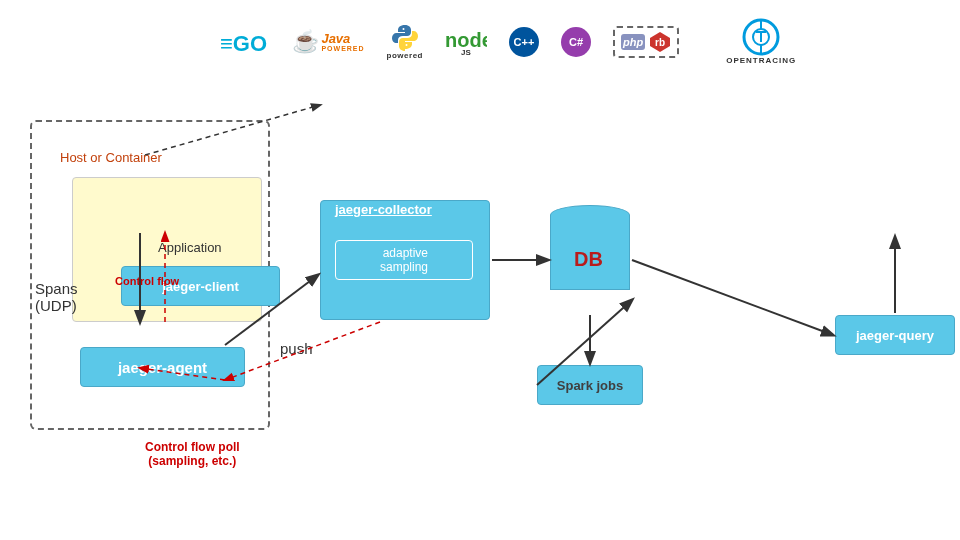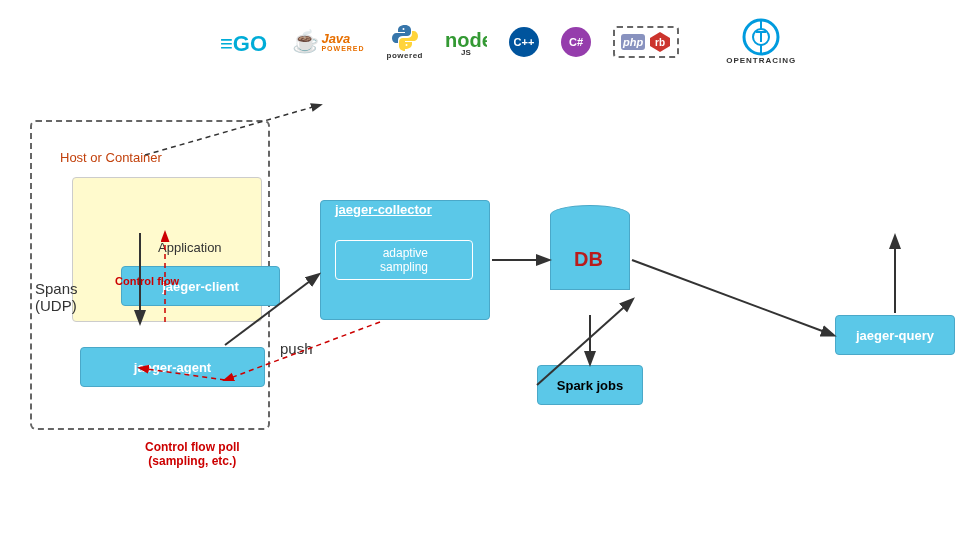--- a/index.html
+++ b/index.html
@@ -112,31 +112,31 @@
       color: #fff;
       font-weight: bold;
       font-size: 13px;
     }
 
     
     #agent-box {
       position: absolute;
       top: 225px;
       left: 48px;
-      width: 185px;
-      height: 40px;
-      background: #5BC8E8;
-      border: 1px solid #4aa8c8;
-      border-radius: 4px;
-      display: flex;
-      align-items: center;
-      justify-content: center;
-      color: #fff;
-      font-weight: bold;
-      font-size: 13px;
+      width: 165px;
+      height: 40px;
+      background: #5BC8E8;
+      border: 1px solid #4aa8c8;
+      border-radius: 4px;
+      display: flex;
+      align-items: center;
+      justify-content: center;
+      color: #fff;
+      font-weight: bold;
+      font-size: 15px;
     }
 
     
     #collector-box {
       position: absolute;
       top: 100px;
       left: 310px;
       width: 170px;
       height: 120px;
       background: #5BC8E8;
@@ -211,21 +211,21 @@
       top: 265px;
       left: 527px;
       width: 106px;
       height: 40px;
       background: #5BC8E8;
       border: 1px solid #4aa8c8;
       border-radius: 4px;
       display: flex;
       align-items: center;
       justify-content: center;
-      color: #000000;
+      color: #404040;
       font-weight: bold;
       font-size: 13px;
     }
 
     
     #ui-box {
       position: absolute;
       top: 95px;
       left: 840px;
       width: 90px;

